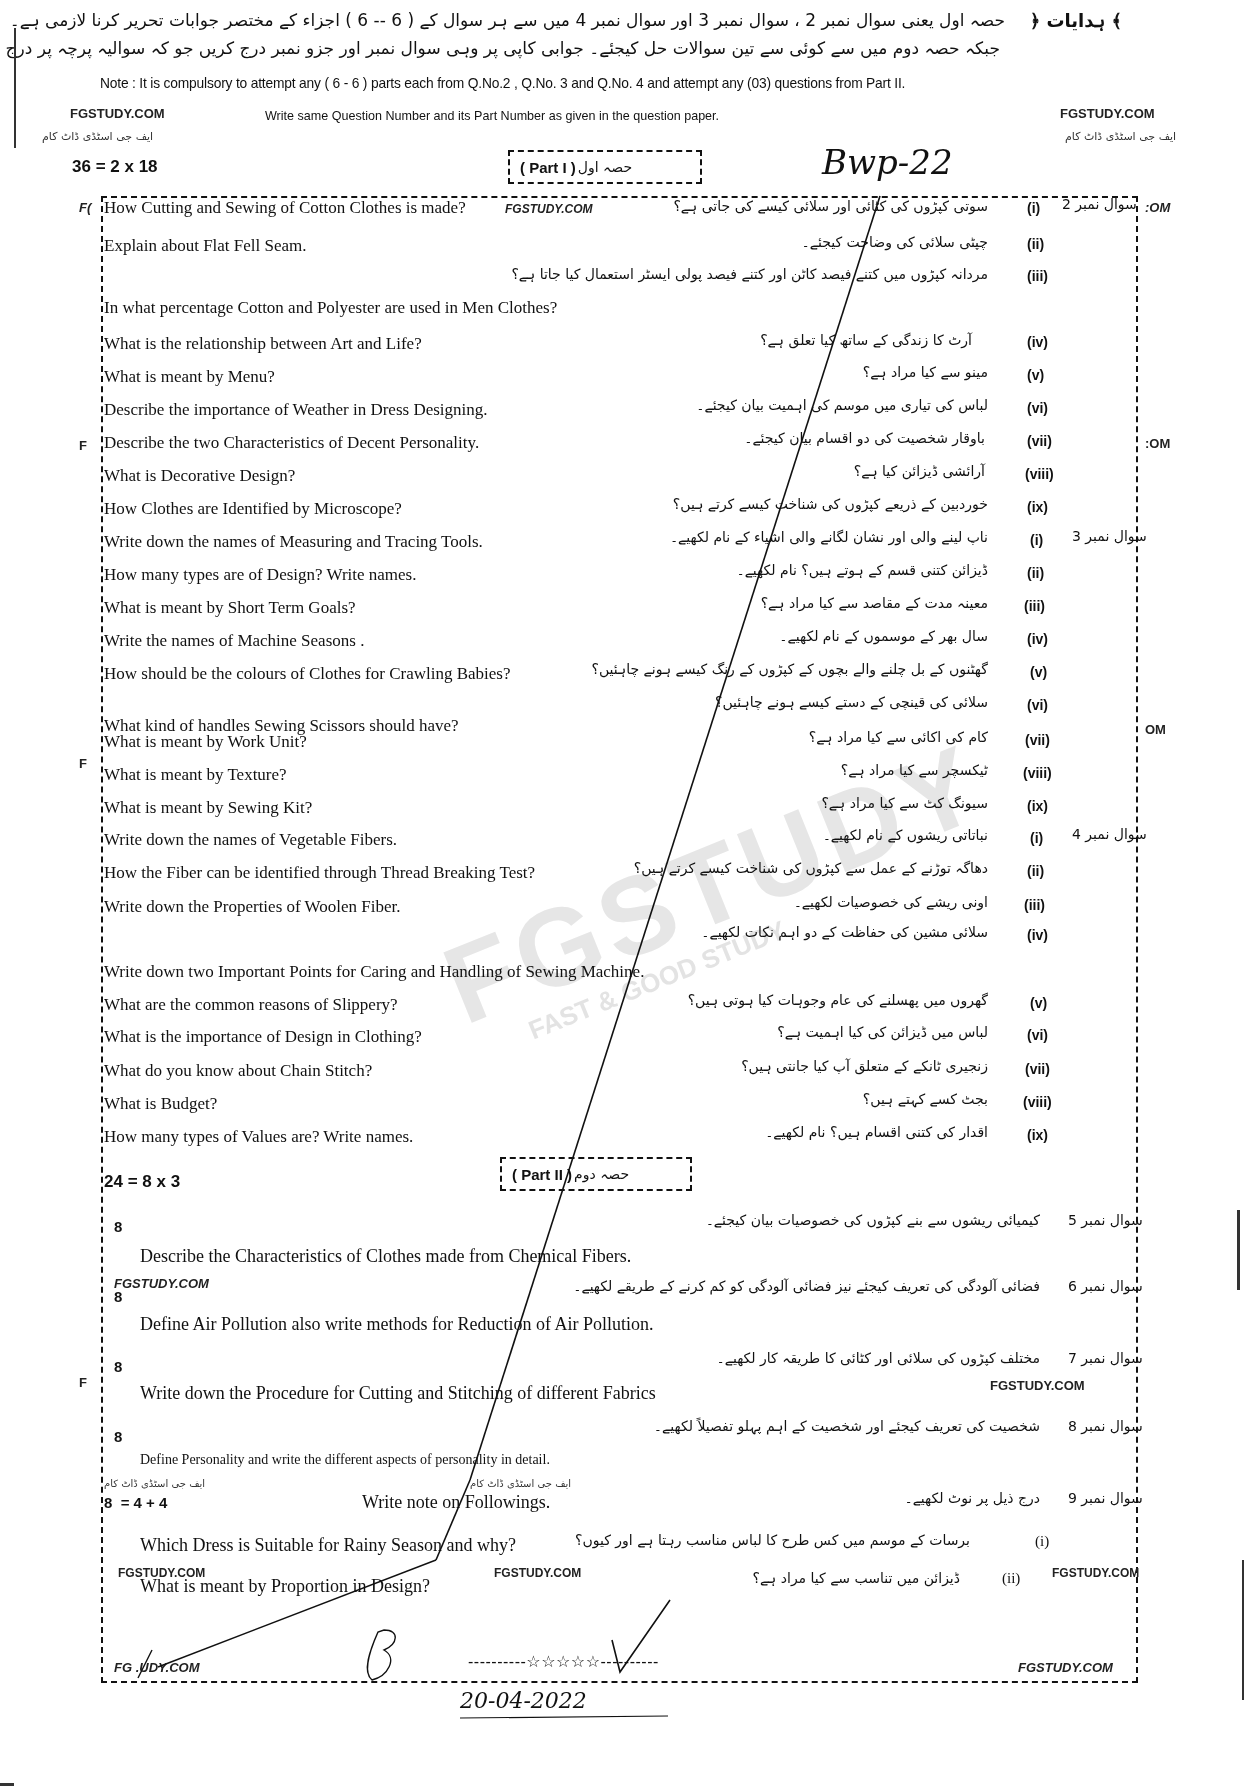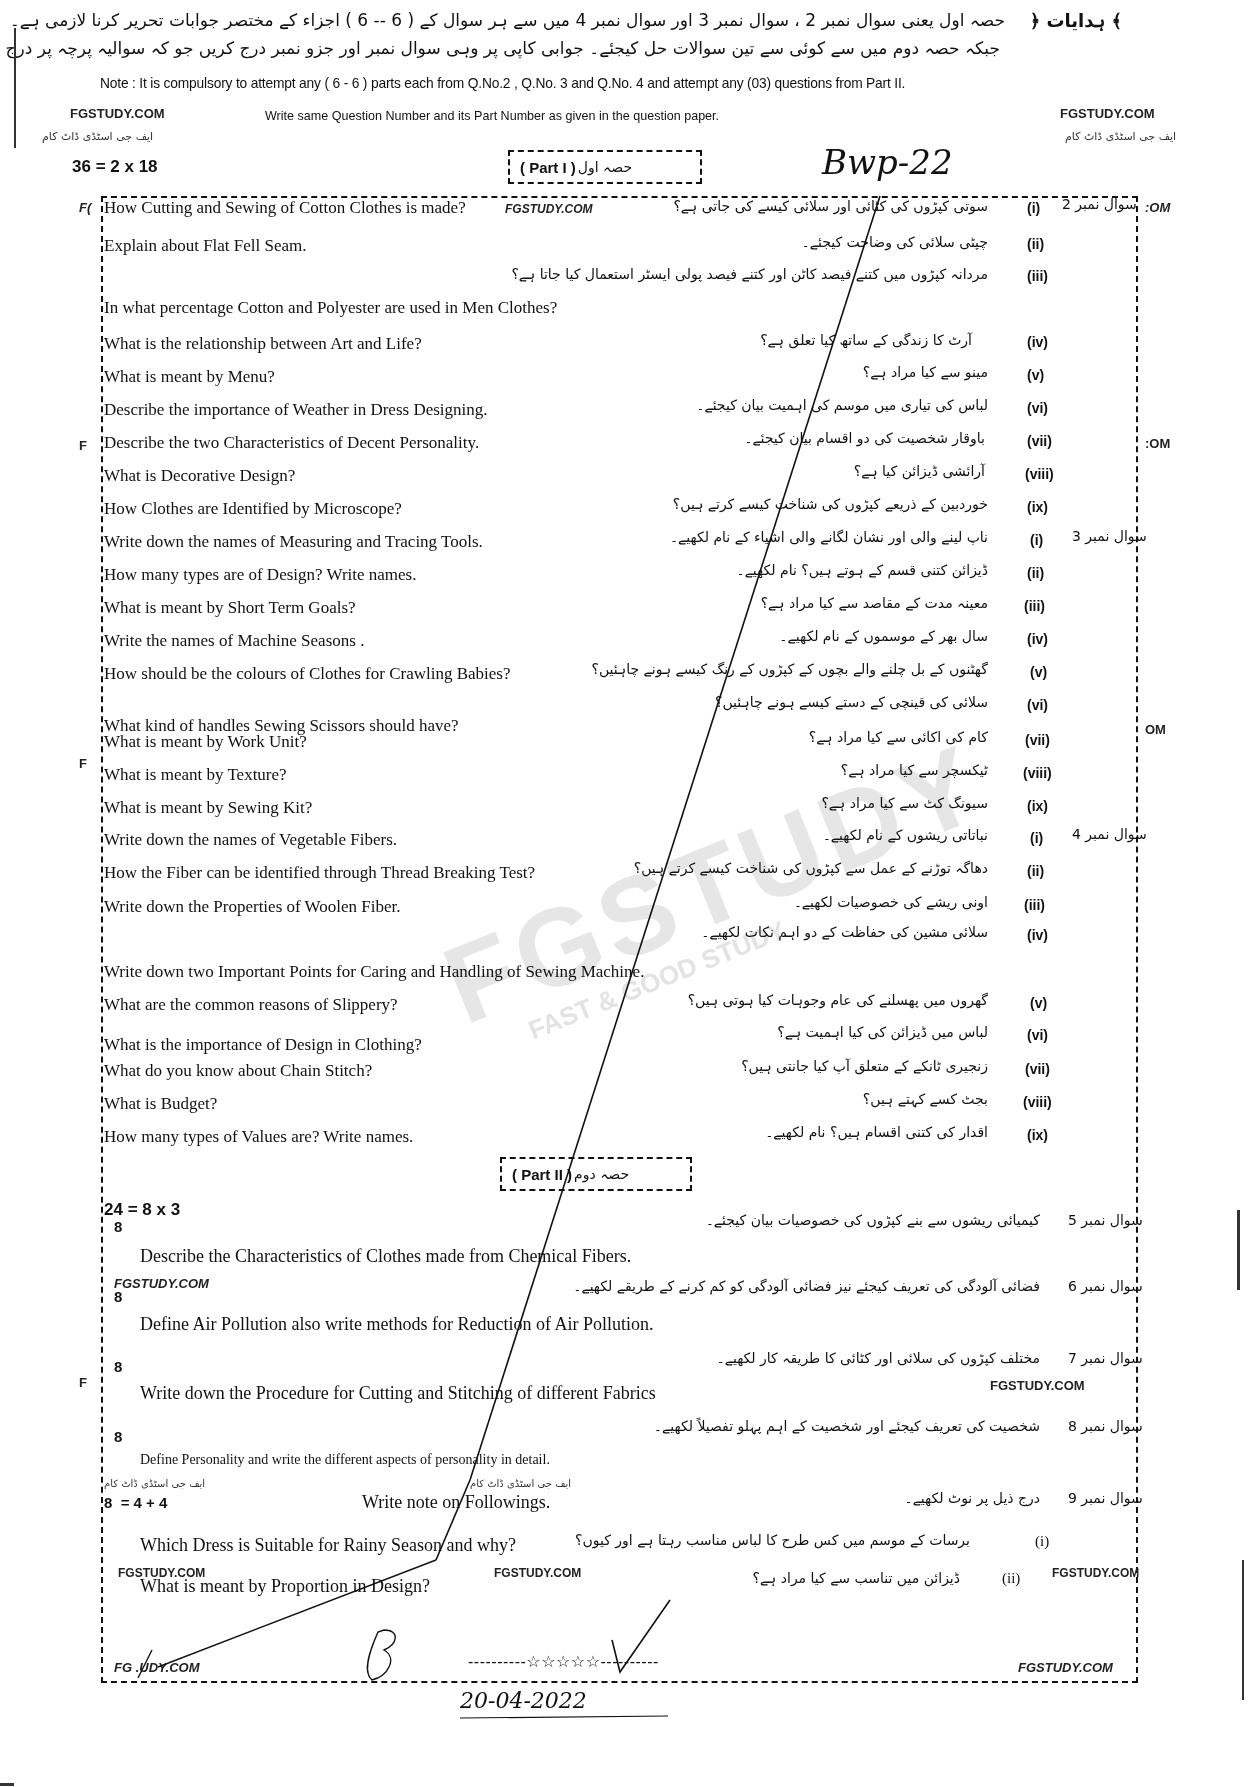--- a/index.html
+++ b/index.html
@@ -147,37 +147,37 @@
 <div class="abs q-num" style="left:1024px; top:897px;">(iii)</div>
 
 <div class="abs urdu q-ur" style="right:262px; top:924px;">سلائی مشین کی حفاظت کے دو اہم نکات لکھیے۔</div>
 <div class="abs q-num" style="left:1027px; top:927px;">(iv)</div>
 <div class="abs q-en" style="left:104px; top:962px;">Write down two Important Points for Caring and Handling of Sewing Machine.</div>
 
 <div class="abs q-en" style="left:104px; top:995px;">What are the common reasons of Slippery?</div>
 <div class="abs urdu q-ur" style="right:262px; top:992px;">گھروں میں پھسلنے کی عام وجوہات کیا ہوتی ہیں؟</div>
 <div class="abs q-num" style="left:1030px; top:995px;">(v)</div>
 
-<div class="abs q-en" style="left:104px; top:1027px;margin-top:8px;">What is the importance of Design in Clothing?</div>
+<div class="abs q-en" style="left:104px; top:1027px;">What is the importance of Design in Clothing?</div>
 <div class="abs urdu q-ur" style="right:262px; top:1024px;">لباس میں ڈیزائن کی کیا اہمیت ہے؟</div>
 <div class="abs q-num" style="left:1027px; top:1027px;">(vi)</div>
 
 <div class="abs q-en" style="left:104px; top:1061px;">What do you know about Chain Stitch?</div>
 <div class="abs urdu q-ur" style="right:262px; top:1058px;">زنجیری ٹانکے کے متعلق آپ کیا جانتی ہیں؟</div>
 <div class="abs q-num" style="left:1025px; top:1061px;">(vii)</div>
 
 <div class="abs q-en" style="left:104px; top:1094px;">What is Budget?</div>
 <div class="abs urdu q-ur" style="right:262px; top:1091px;">بجٹ کسے کہتے ہیں؟</div>
 <div class="abs q-num" style="left:1023px; top:1094px;">(viii)</div>
 
 <div class="abs q-en" style="left:104px; top:1127px;">How many types of Values are? Write names.</div>
 <div class="abs urdu q-ur" style="right:262px; top:1124px;">اقدار کی کتنی اقسام ہیں؟ نام لکھیے۔</div>
 <div class="abs q-num" style="left:1027px; top:1127px;">(ix)</div>
 
-<div class="abs marks" style="left:104px; top:1172px;margin-top:28px;">24 = 8 x 3</div>
+<div class="abs marks" style="left:104px; top:1172px;">24 = 8 x 3</div>
 <div class="abs part-box" style="left:500px; top:1157px; width:168px; height:26px;">
   <span>( Part II )</span>
   <span class="urdu">حصہ دوم</span>
 </div>
 
 <div class="abs marks" style="left:114px; top:1218px; font-size:15px;">8</div>
 <div class="abs urdu q-head" style="left:1068px; top:1212px;">سوال نمبر 5</div>
 <div class="abs urdu q-ur" style="right:210px; top:1212px;">کیمیائی ریشوں سے بنے کپڑوں کی خصوصیات بیان کیجئے۔</div>
 <div class="abs q-en" style="left:140px; top:1246px; font-size:18px;">Describe the Characteristics of Clothes made from Chemical Fibers.</div>
 

